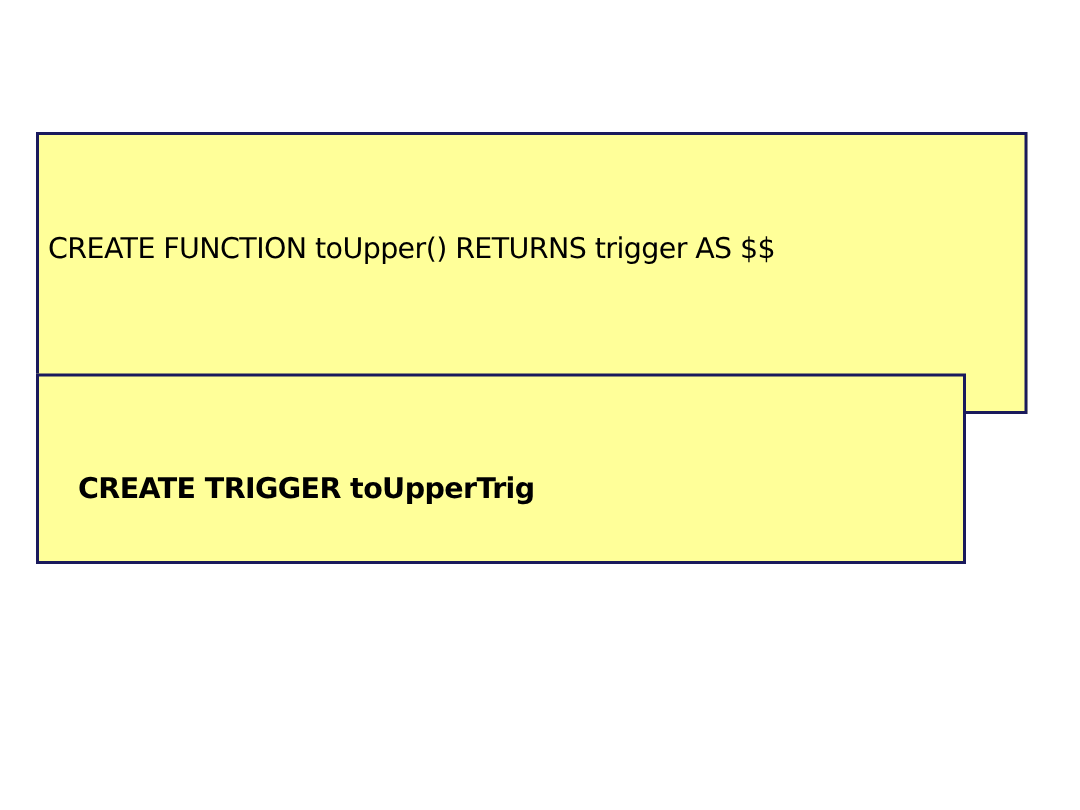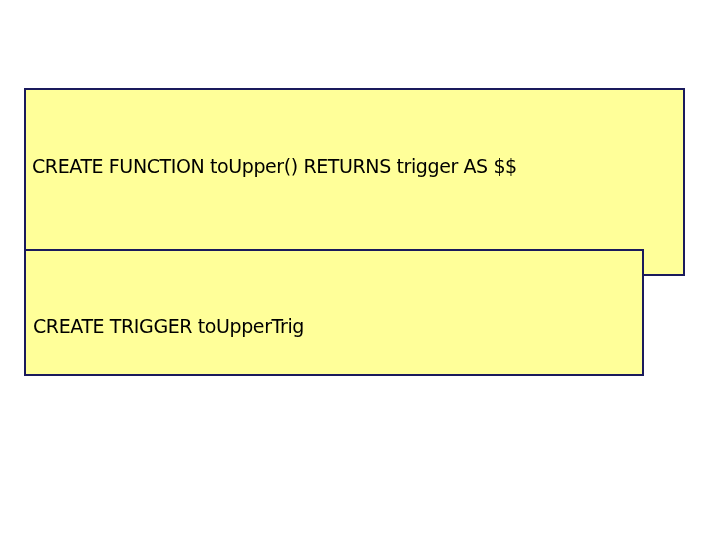--- a/index.html
+++ b/index.html
@@ -52,21 +52,21 @@
   }
 
   .code-line {
     display: block;
     height: 29px;
     white-space: pre;
   }
 
   
   .indent-0 { margin-left: 0px; }
-  .indent-1 { margin-left: 1px; }
+  .indent-1 { margin-left: 20px; font-weight: bold; }
 </style>
 </head>
 <body>
 
 <div class="slide">
 
   <div class="code-box" id="function-box">
     <span class="code-line indent-0">CREATE FUNCTION toUpper() RETURNS trigger AS $$</span>
     
     

